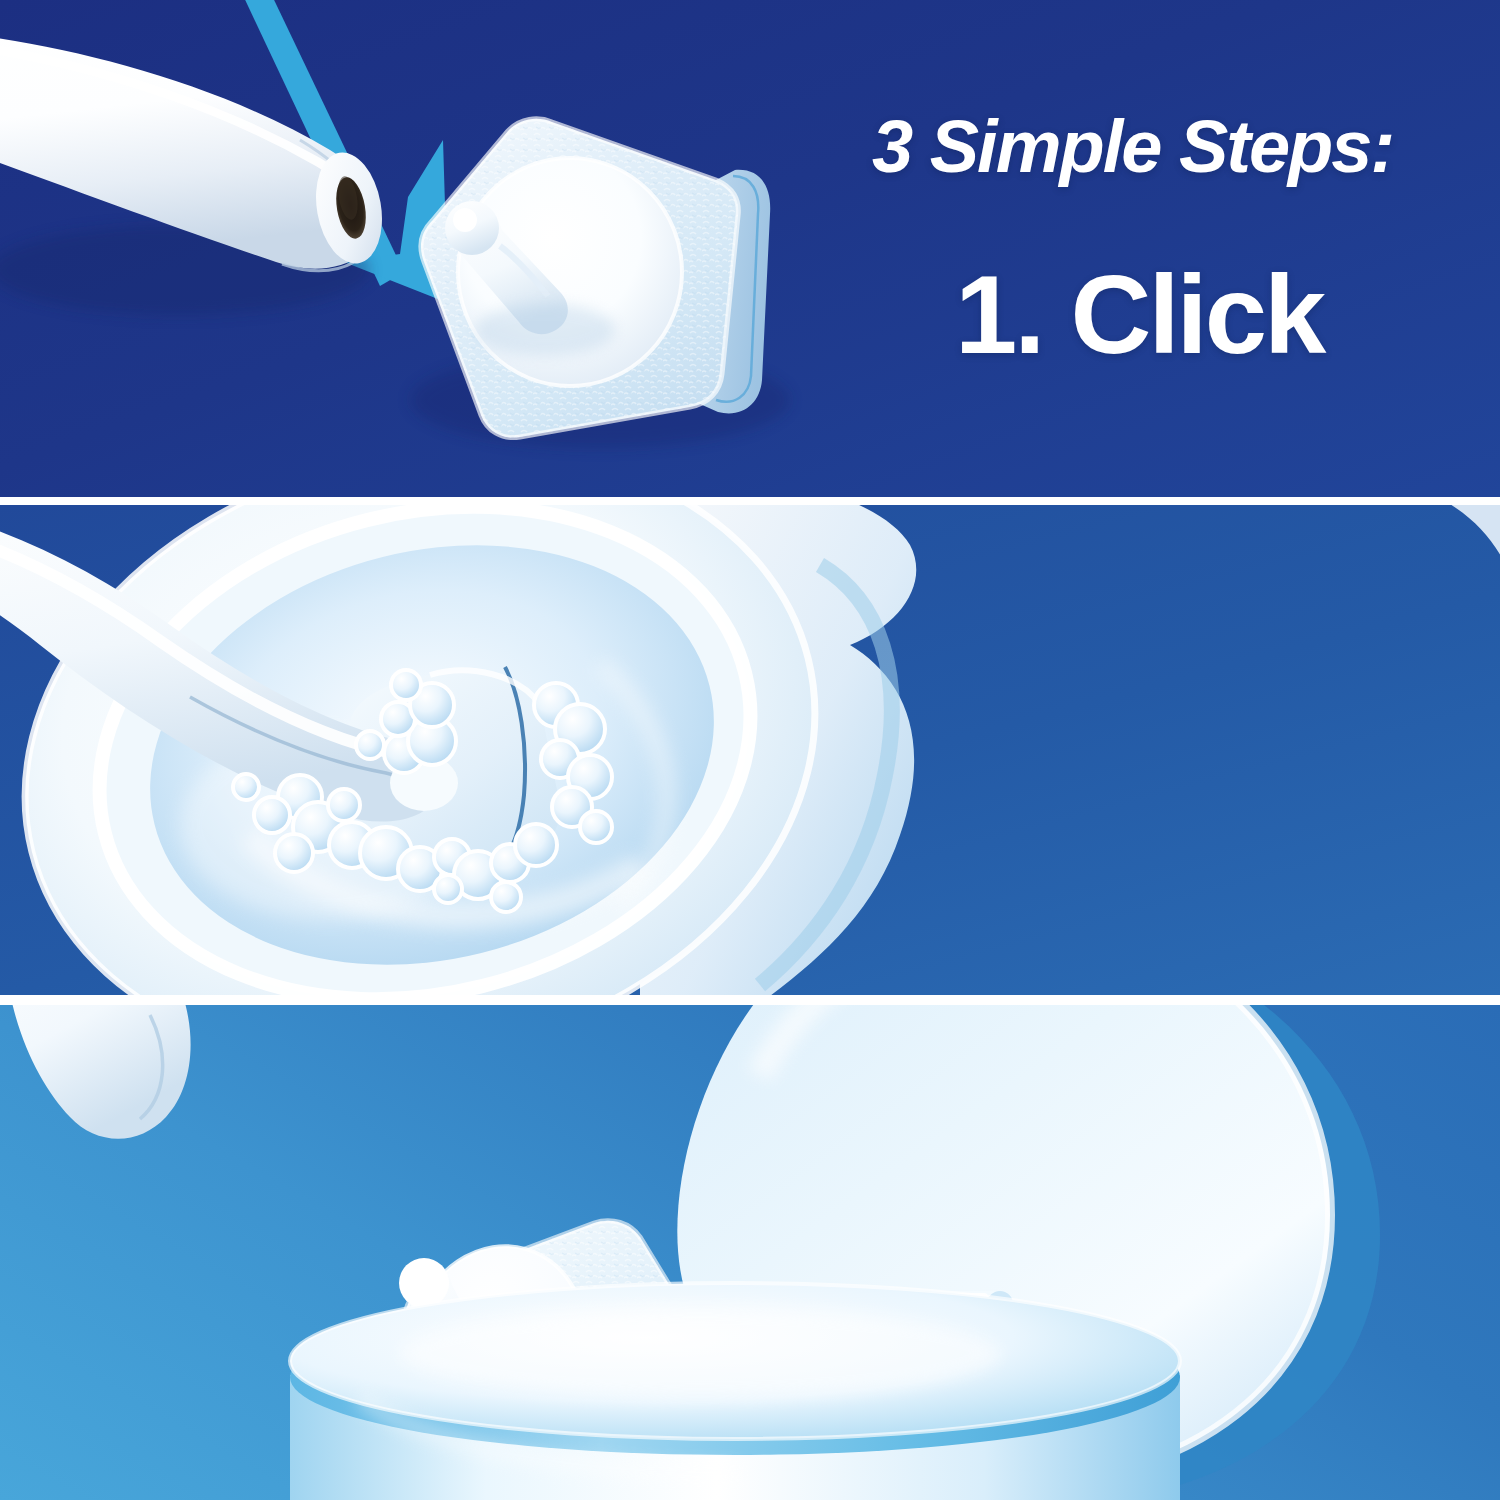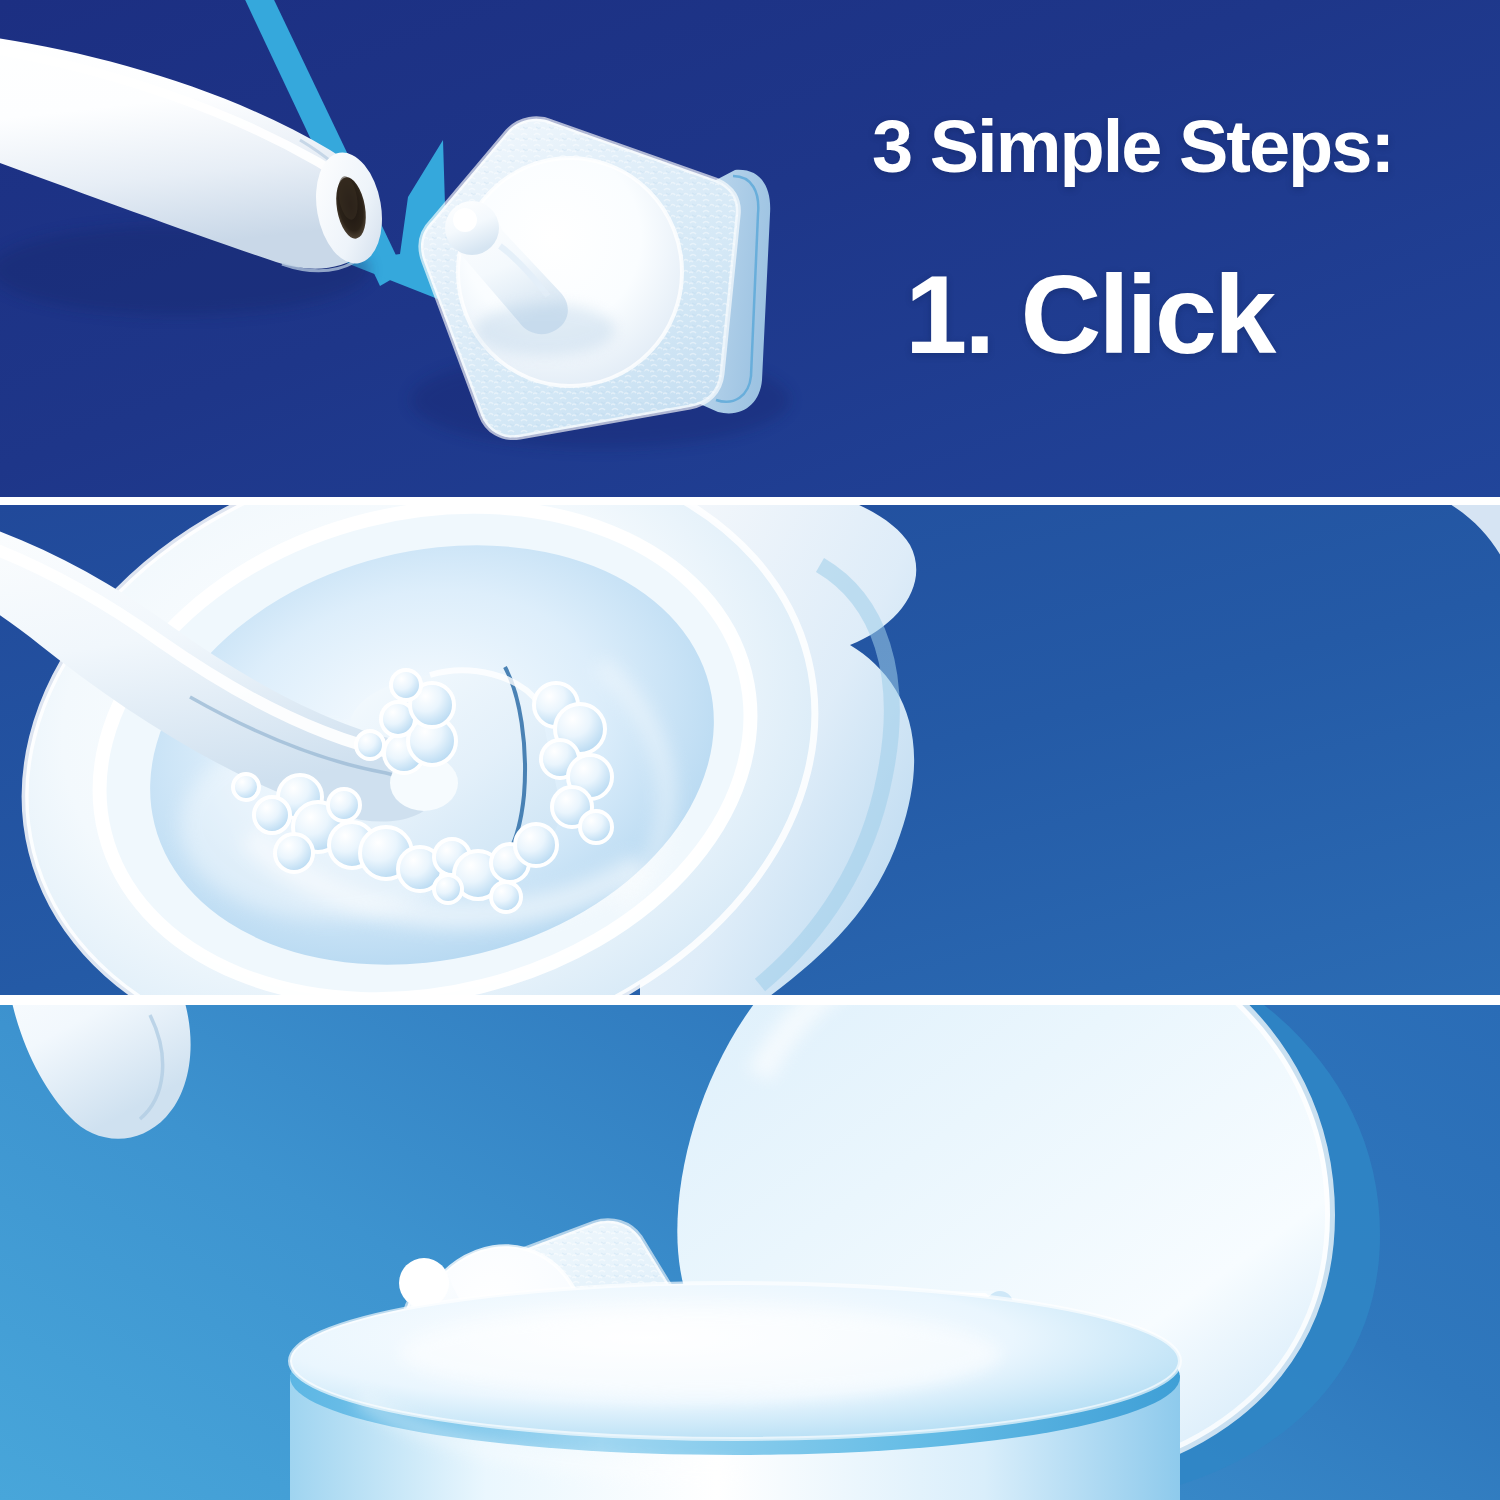--- a/index.html
+++ b/index.html
@@ -15,22 +15,22 @@
   
   #panel3{top:1005px;height:495px;background:linear-gradient(30deg,#48a6da 0%,#3d93cf 35%,#2f78bd 70%,#2a6cb6 100%);}
 
   .gap{position:absolute;left:0;width:1500px;height:8px;background:#ffffff;z-index:40;}
   #gap1{top:497px;}
   #gap2{top:995px;}
 
   
   .txt{position:absolute;color:#ffffff;font-weight:bold;letter-spacing:-1.5px;
        text-shadow:0 2px 7px rgba(10,25,70,.30);z-index:30;white-space:nowrap;}
-  #headline{left:872px;top:104px;font-size:74px;letter-spacing:-2px;}
-  #step1{left:905px;top:250px;font-size:112px;letter-spacing:-3px;}
+  #headline{left:872px;top:104px;font-size:74px;letter-spacing:-2px;font-style:italic;}
+  #step1{left:955px;top:250px;font-size:112px;letter-spacing:-3px;}
 
   .art{position:absolute;inset:0;}
   svg{display:block;}
 </style>
 </head>
 <body>
 
 <div class="stage">
 
   <div class="panel" id="panel1">

